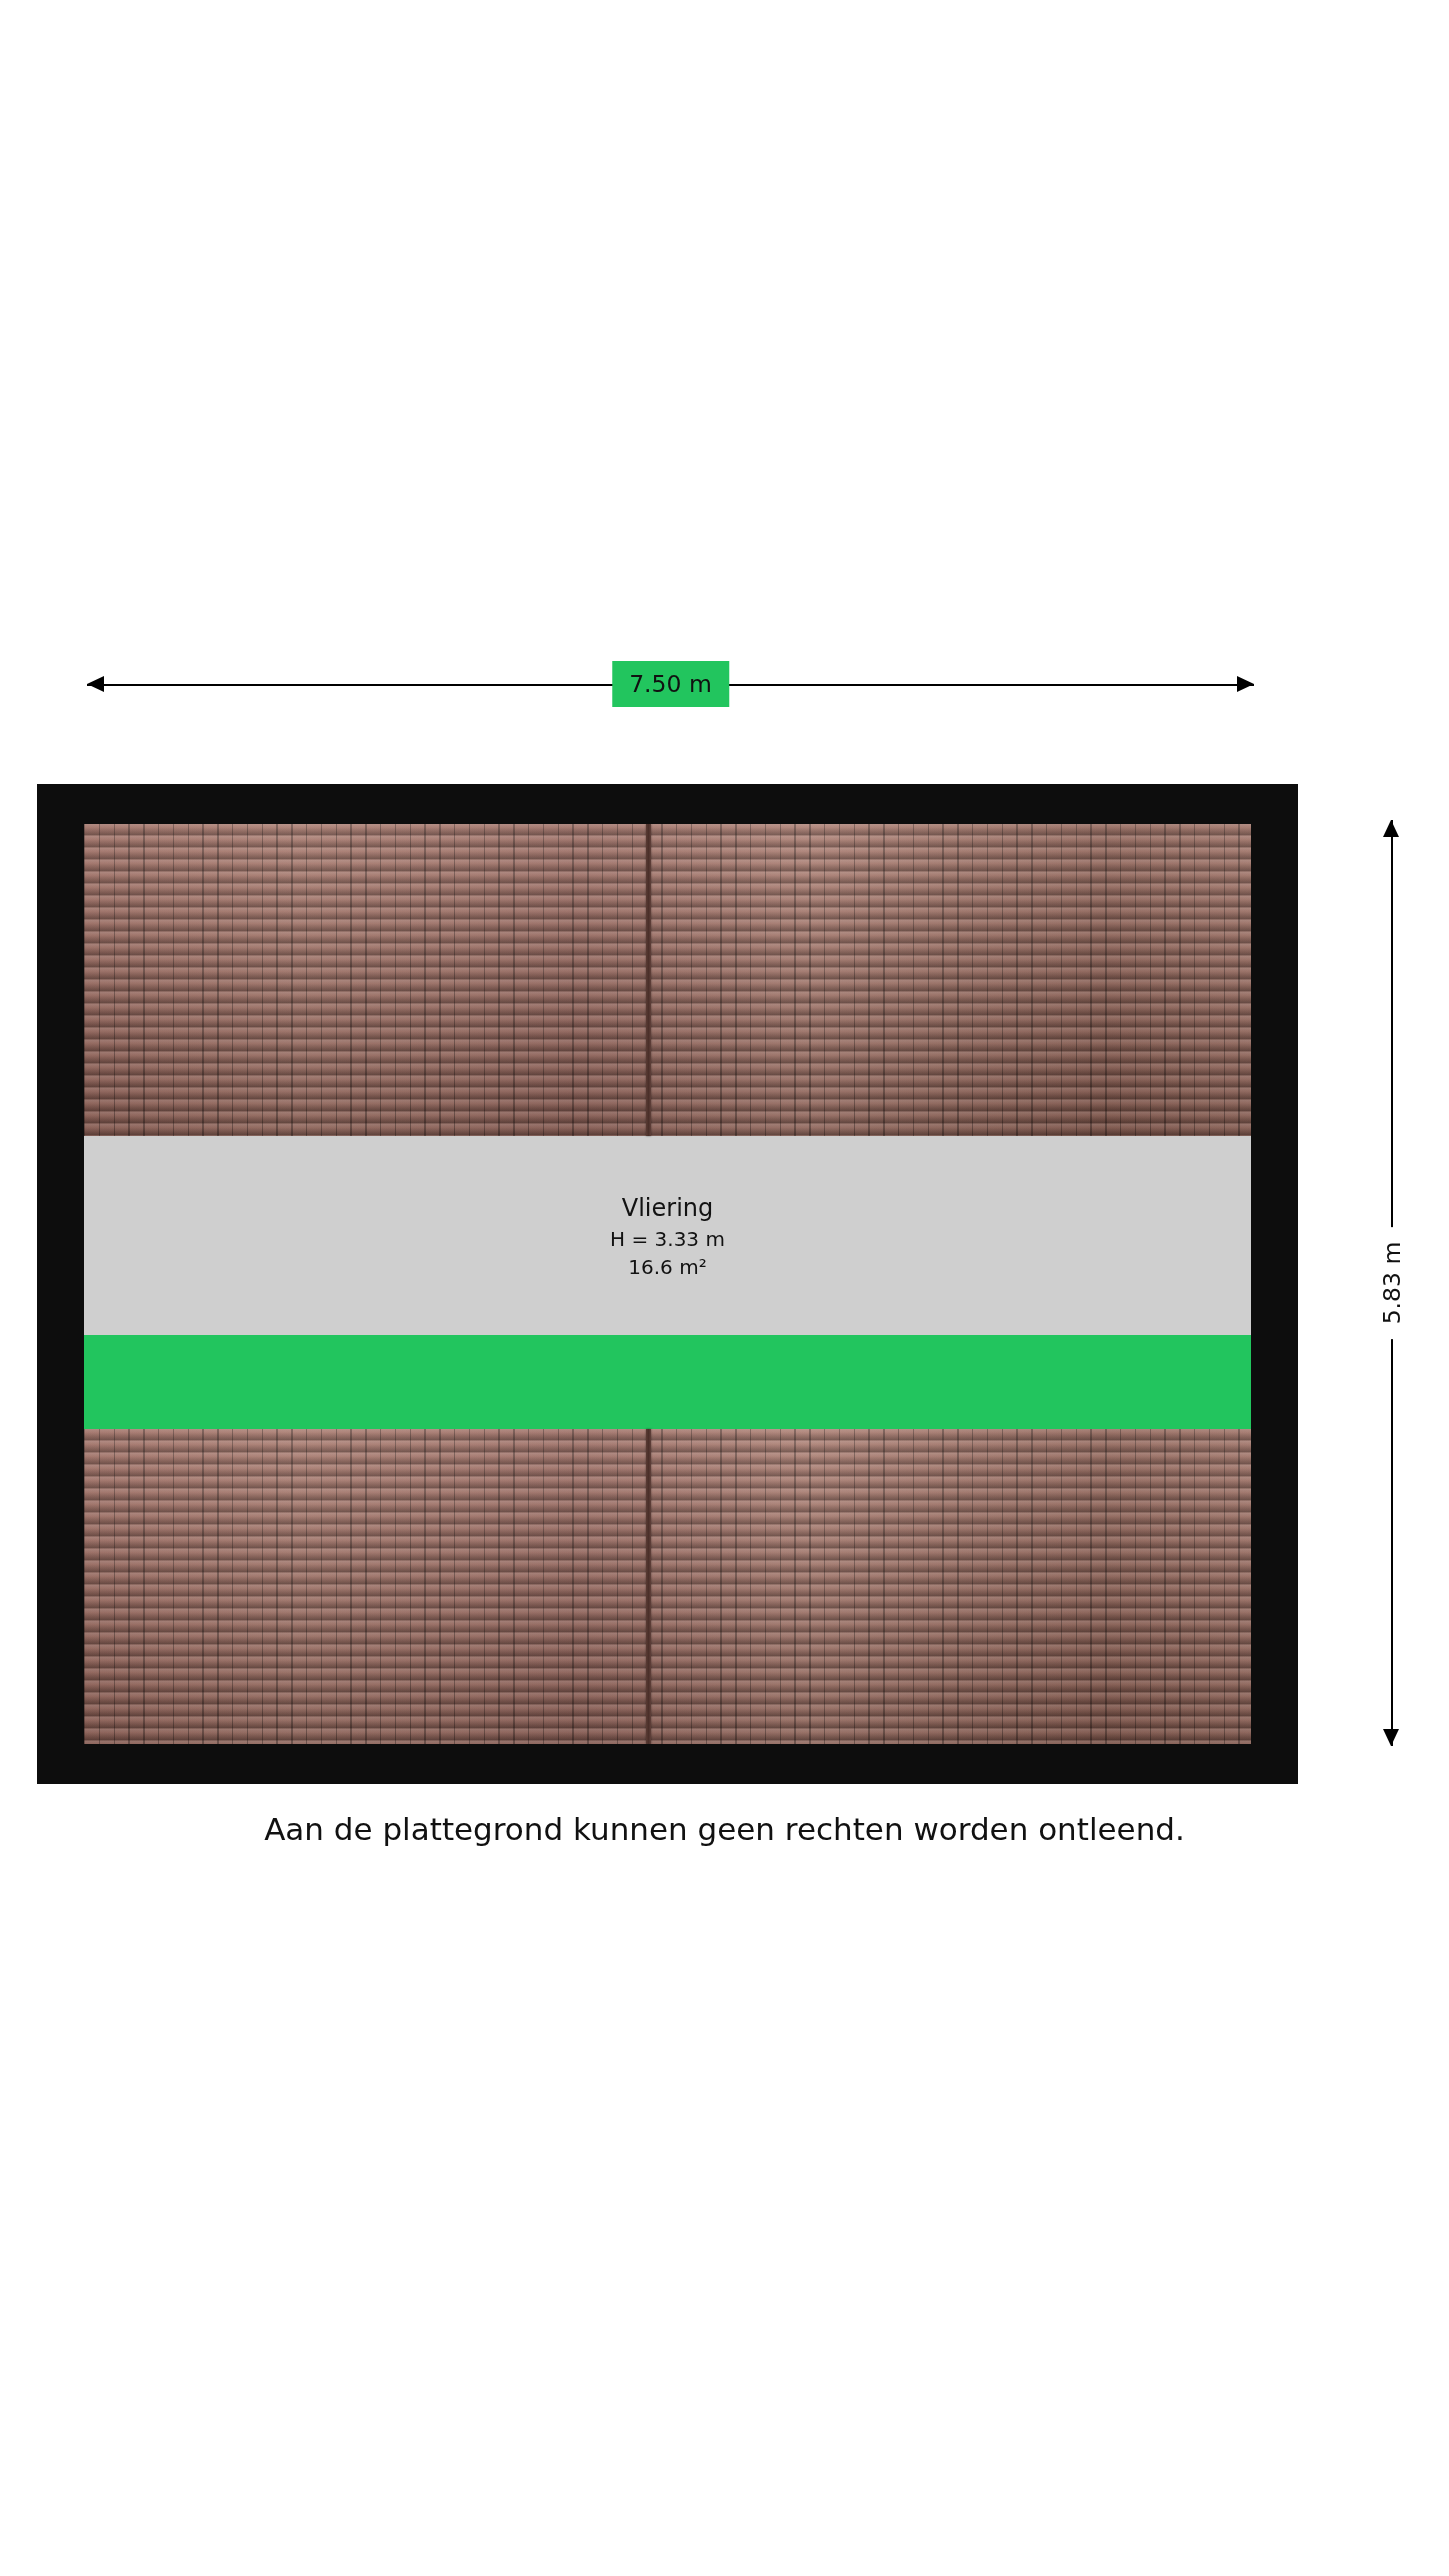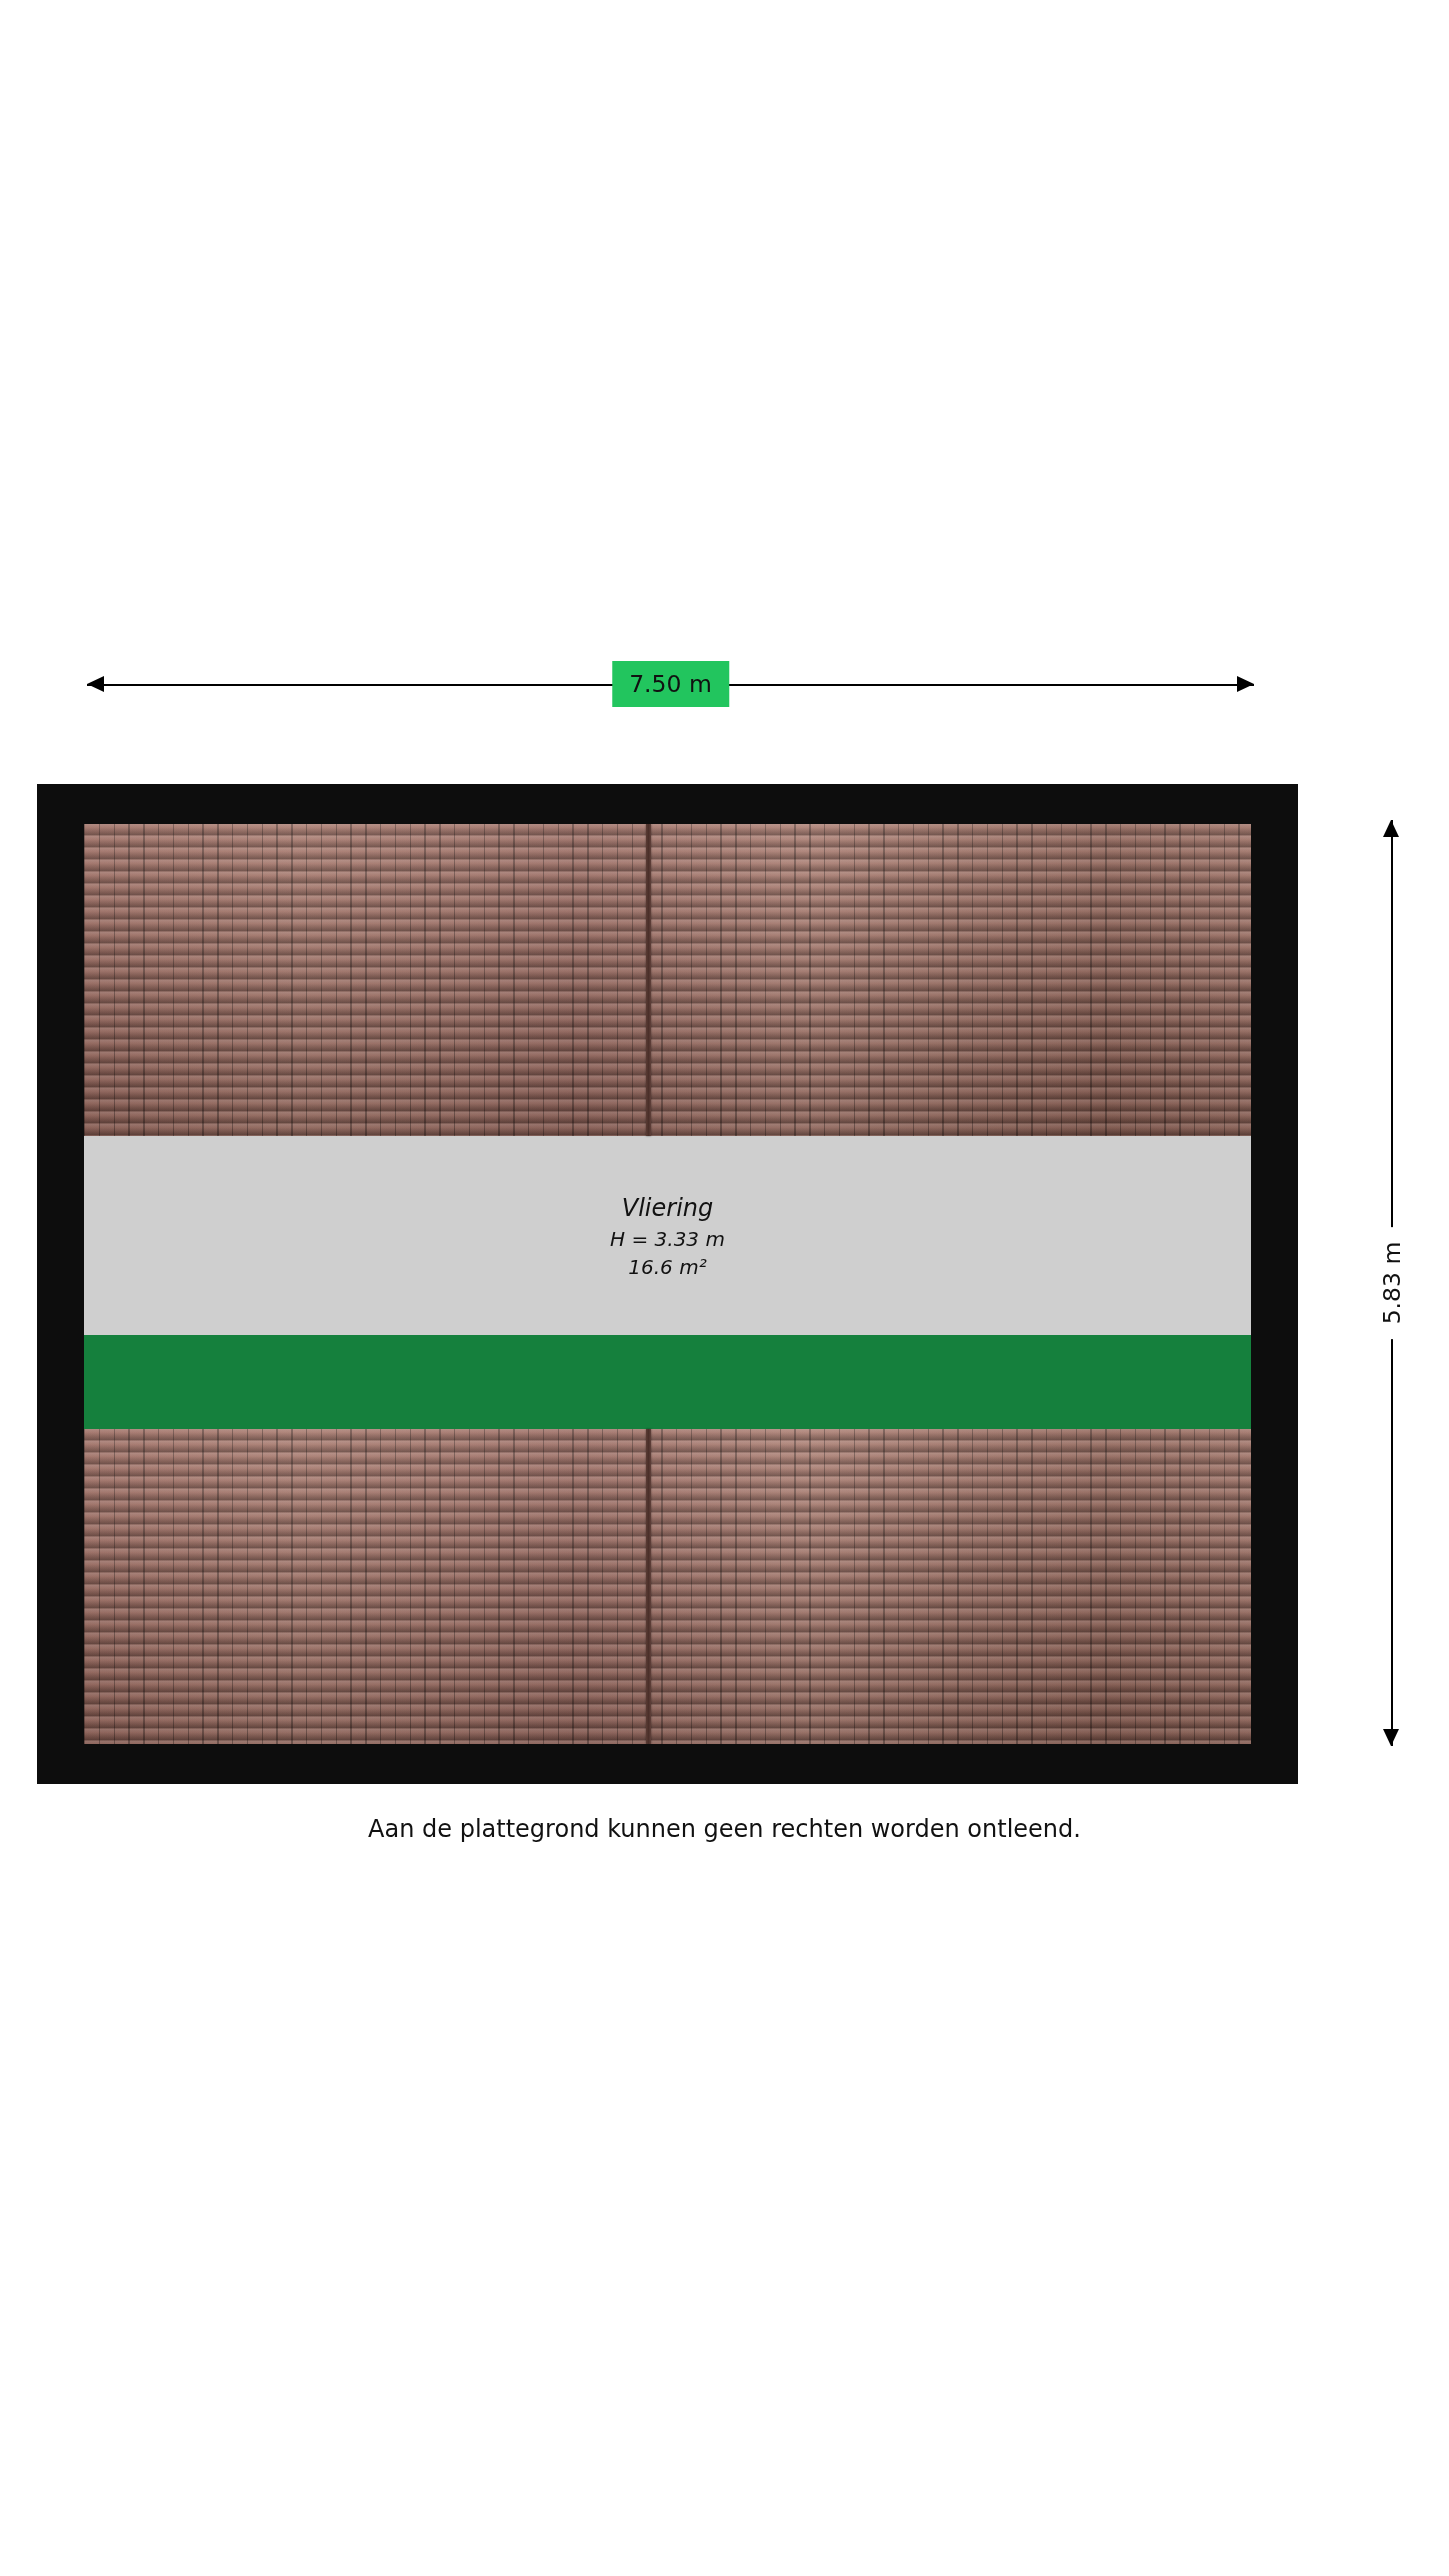--- a/index.html
+++ b/index.html
@@ -115,23 +115,22 @@
     width: 1261px;
     height: 1000px;
     background: #0d0d0d;
     box-sizing: border-box;
     padding: 40px 47px 40px 47px;
   }
   #plan-inner {
     position: relative;
     width: 100%;
     height: 100%;
-    background: #15803d;
+    background: #22c55e;
     overflow: hidden;
-    font-style: italic;
   }
 
   
   .roof {
     position: absolute;
     left: 0;
     width: 100%;
     overflow: hidden;
     background:
       
@@ -204,21 +203,21 @@
 
   
   #footer {
     position: absolute;
     left: 0;
     top: 1811px;
     width: 1449px;
     text-align: center;
   }
   #footer .line1 {
-    font-size: 24px;
+    font-size: 31px;
     color: #111;
     line-height: 36px;
   }
   #footer .line2 {
     font-size: 23.5px;
     color: #111;
     line-height: 36px;
   }
 </style>
 </head>

